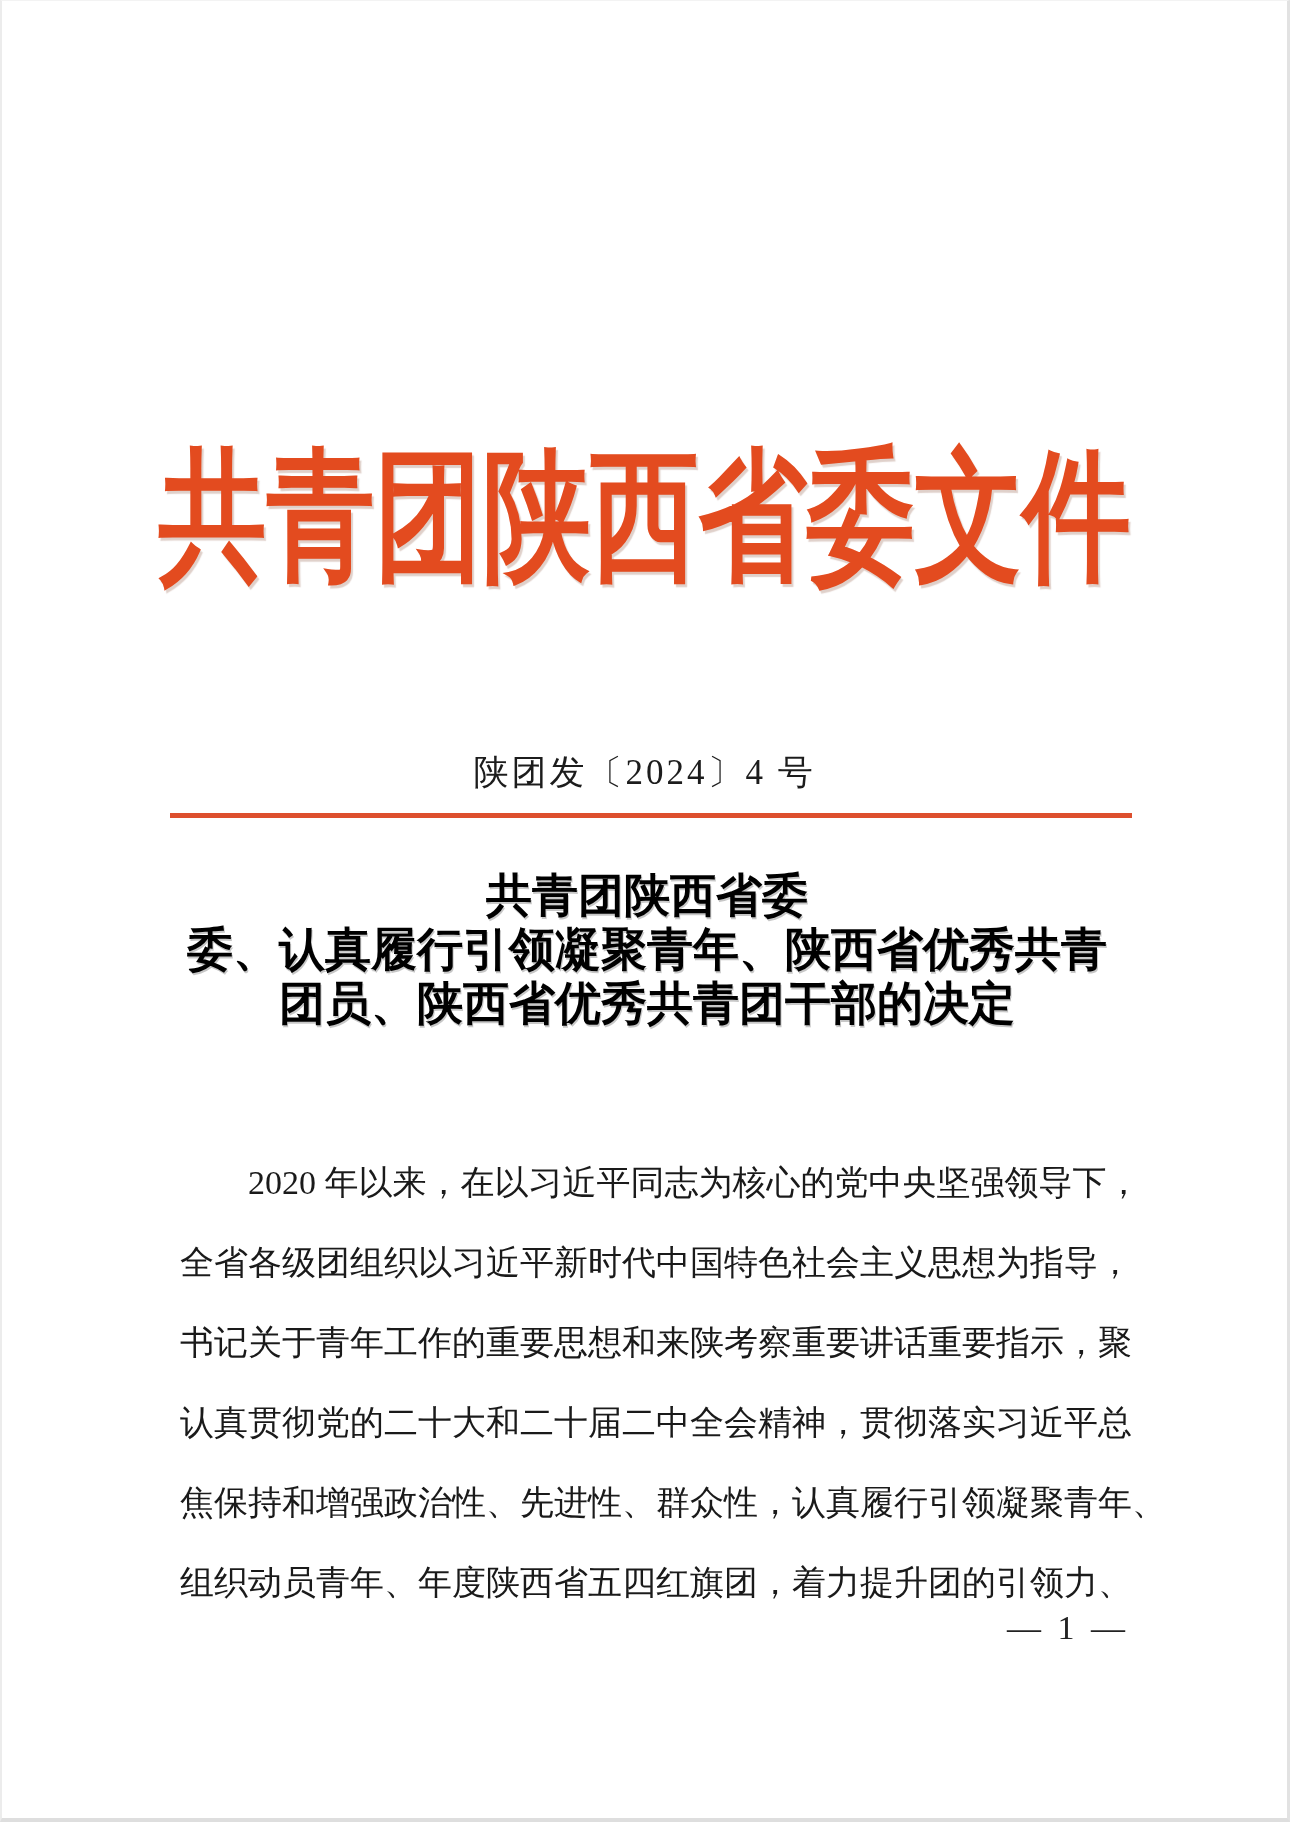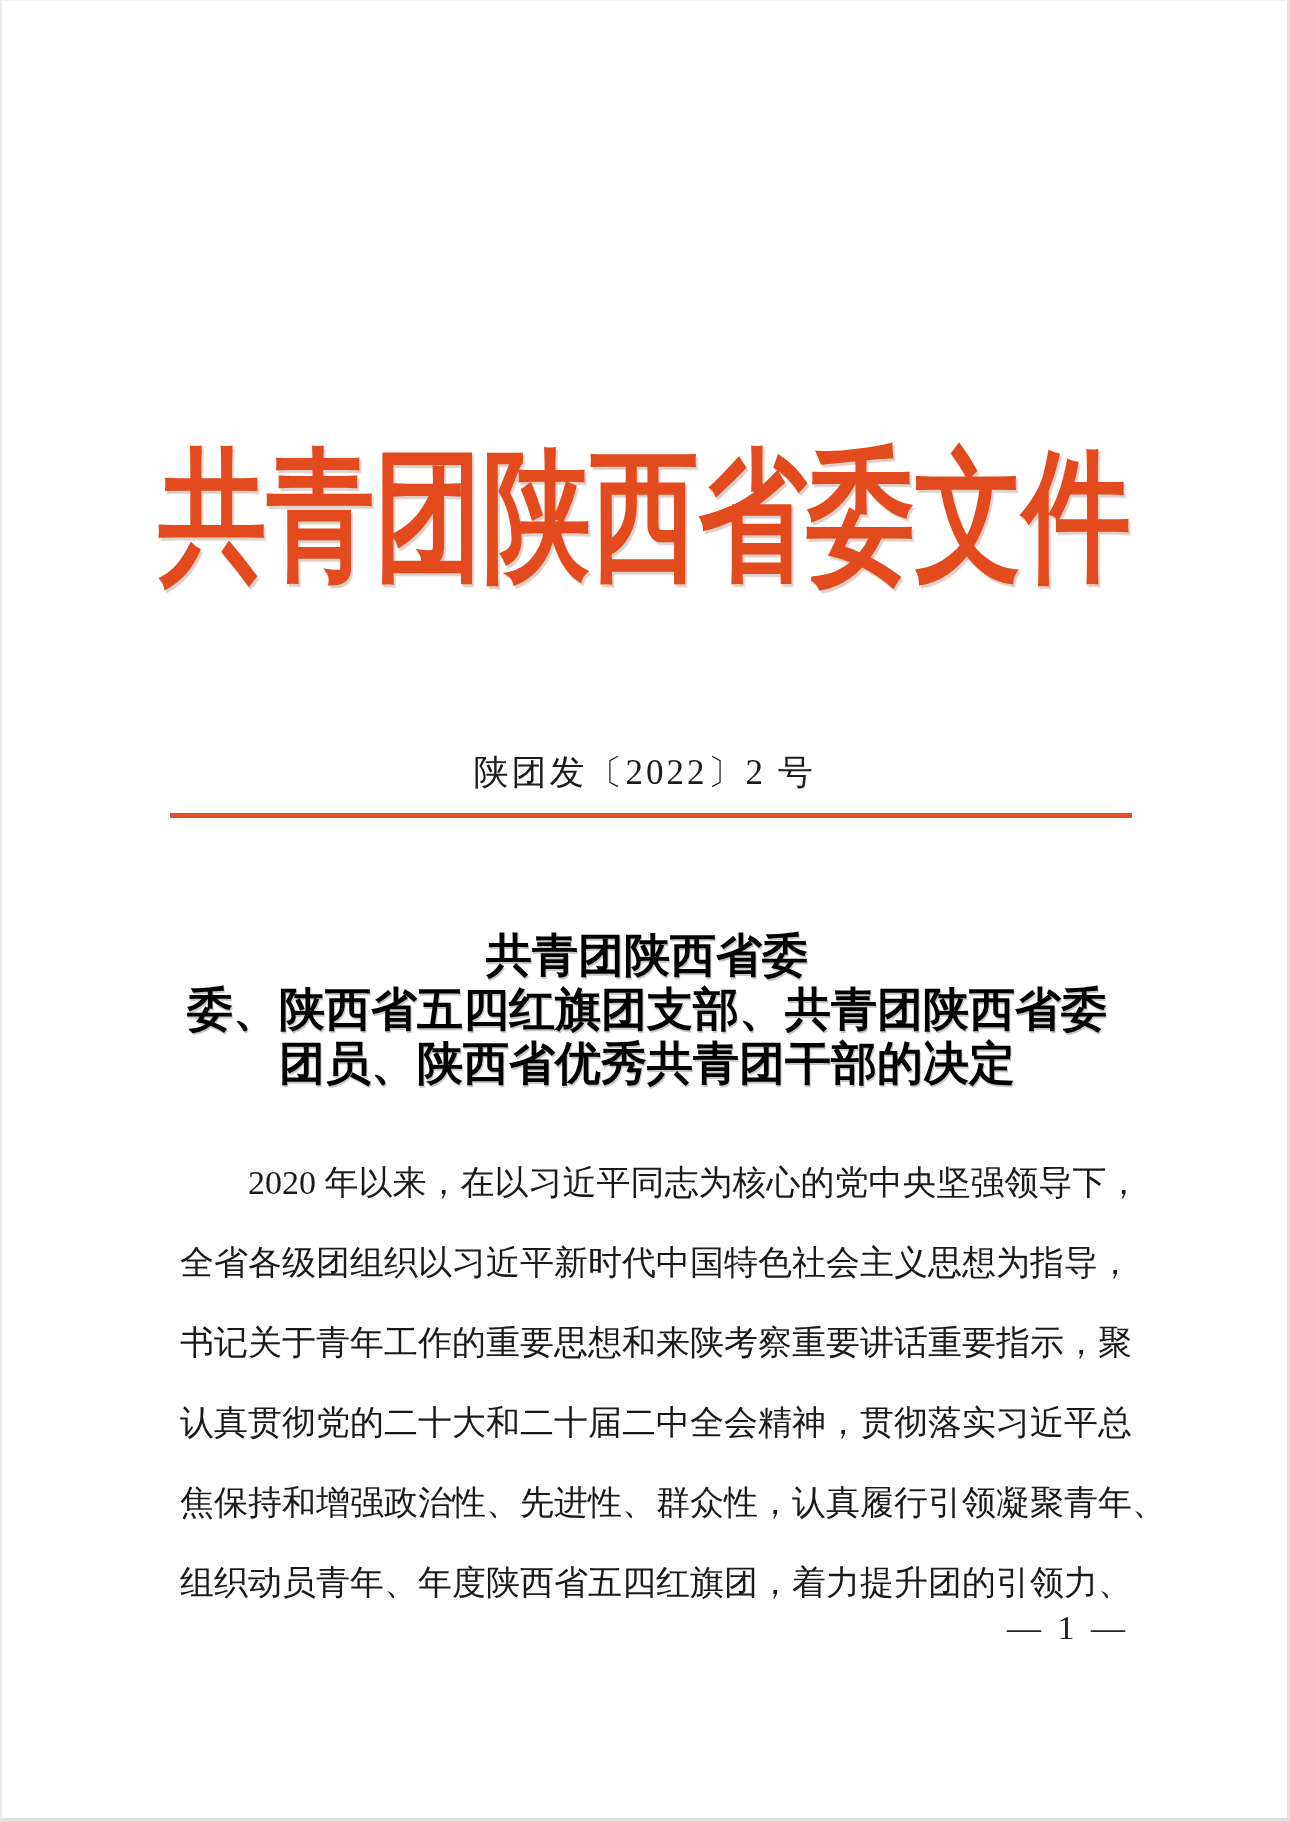--- a/index.html
+++ b/index.html
@@ -59,21 +59,21 @@
     top: 812px;
     left: 168px;
     width: 962px;
     height: 5px;
     background: #dd4f2e;
   }
 
   
   .doc-title {
     position: absolute;
-    top: 928px;
+    top: 868px;
     left: 165px;
     width: 960px;
     text-align: center;
     font-size: 46px;
     font-weight: bold;
     color: #000000;
     line-height: 54px;
     text-shadow: 1px 2px 0 rgba(0,0,0,0.22);
   }
   .doc-title .t-line { white-space: nowrap; }
@@ -106,27 +106,27 @@
     white-space: nowrap;
   }
 </style>
 </head>
 <body>
 
 <div class="page">
 
   <div class="banner">共青团陕西省委文件</div>
 
-  <div class="doc-number">陕团发〔2022〕2 号</div>
+  <div class="doc-number">陕团发〔2024〕4 号</div>
 
   <div class="red-rule"></div>
 
   <div class="doc-title">
     <div class="t-line">共青团陕西省委</div>
-    <div class="t-line">委、陕西省五四红旗团支部、共青团陕西省委</div>
+    <div class="t-line">委、认真履行引领凝聚青年、陕西省优秀共青</div>
     <div class="t-line">团员、陕西省优秀共青团干部的决定</div>
   </div>
 
   <div class="body-text">
     <div class="body-line indent">2020 年以来，在以习近平同志为核心的党中央坚强领导下，</div>
     <div class="body-line">全省各级团组织以习近平新时代中国特色社会主义思想为指导，</div>
     <div class="body-line">书记关于青年工作的重要思想和来陕考察重要讲话重要指示，聚</div>
     <div class="body-line">认真贯彻党的二十大和二十届二中全会精神，贯彻落实习近平总</div>
     <div class="body-line">焦保持和增强政治性、先进性、群众性，认真履行引领凝聚青年、</div>
     <div class="body-line">组织动员青年、年度陕西省五四红旗团，着力提升团的引领力、</div>

